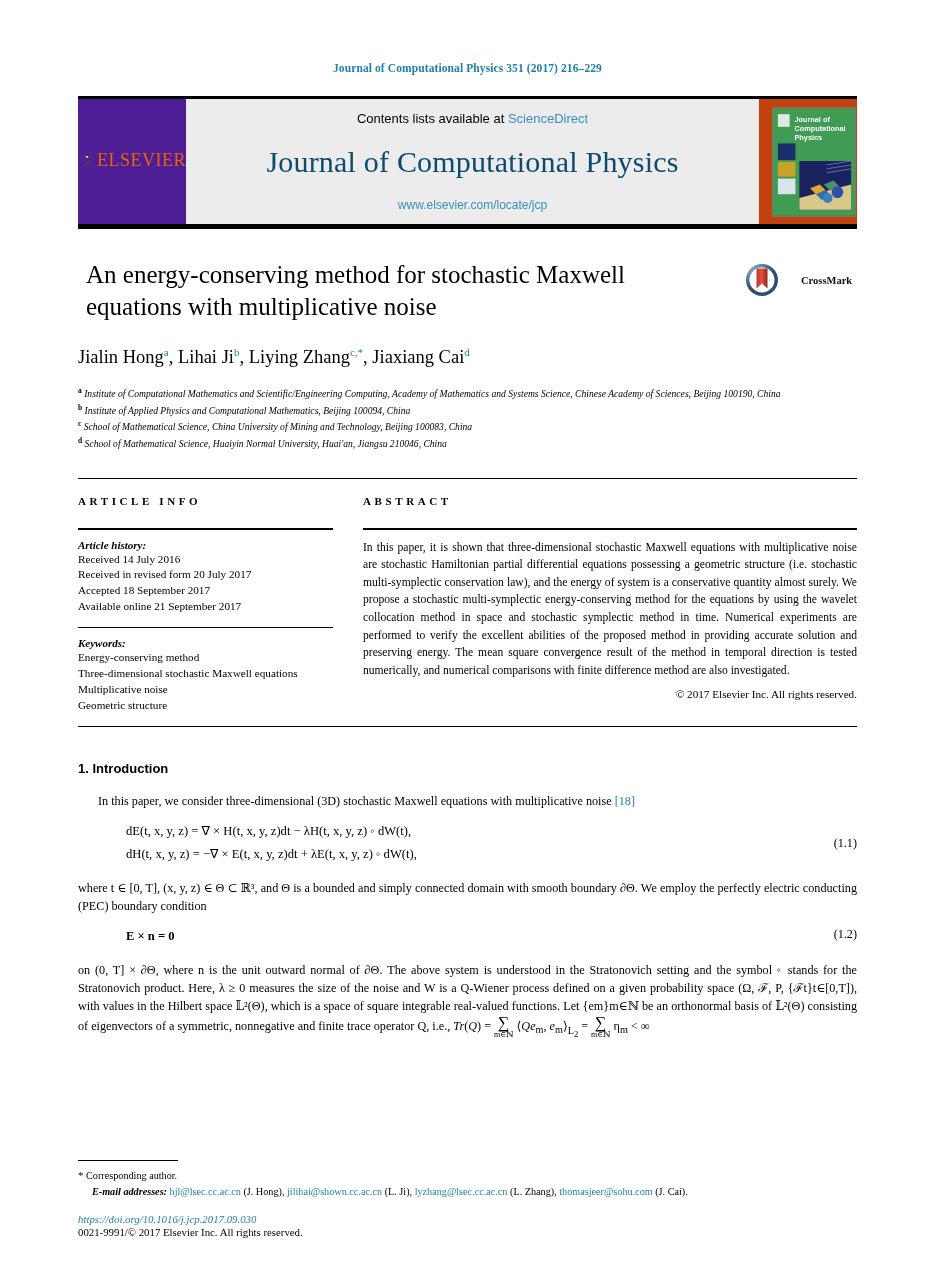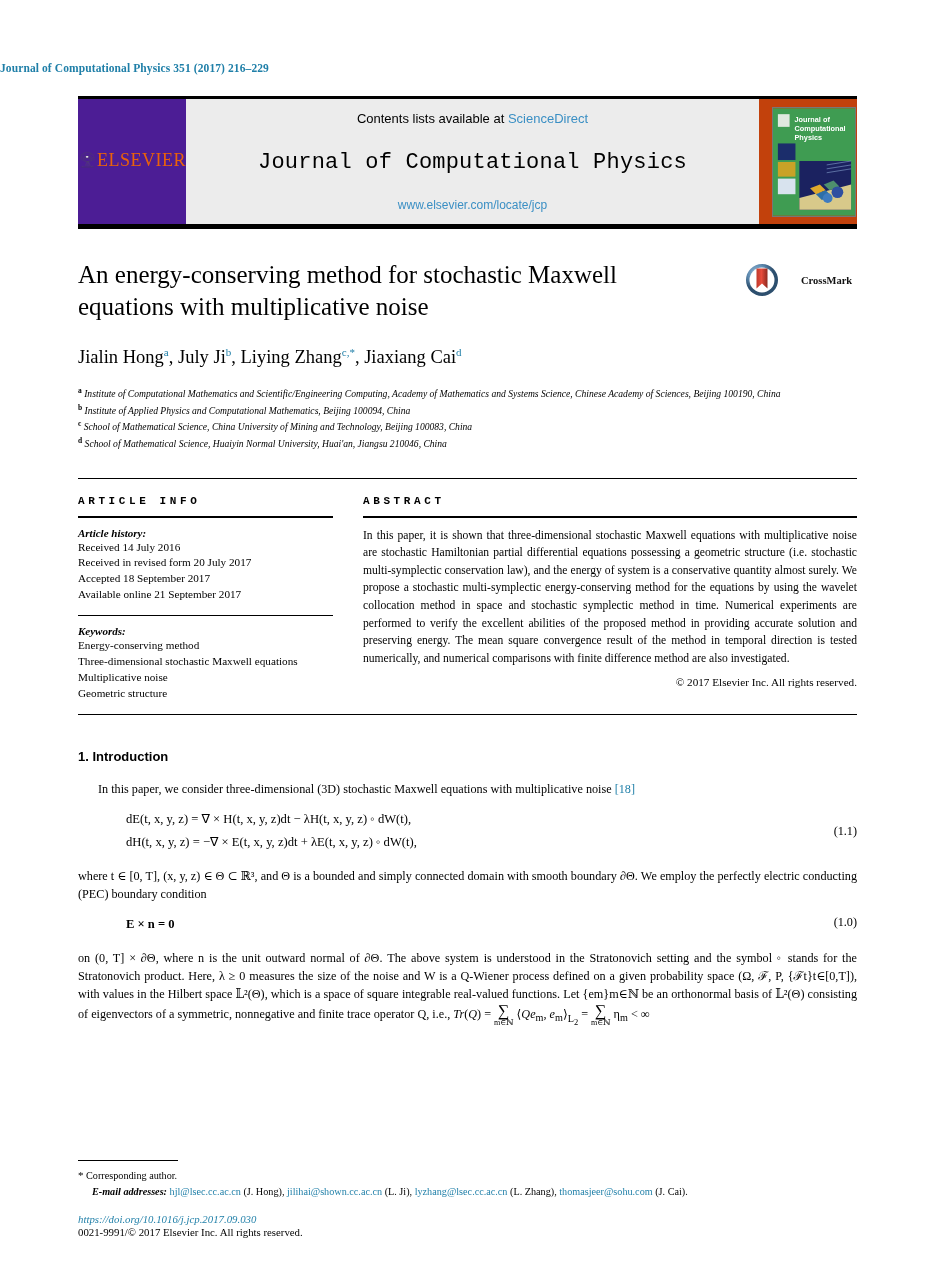--- a/index.html
+++ b/index.html
@@ -10,21 +10,21 @@
     background: #ffffff;
     font-family: "Liberation Serif", "DejaVu Serif", serif;
     color: #000000;
     position: relative;
     overflow: hidden;
   }
   .page { position: relative; width: 935px; height: 1266px; padding: 0; }
 
   
   .running-head {
-    text-align: left;
+    text-align: center;
     font-size: 11.5px;
     font-weight: bold;
     color: #1f7fa8;
     padding-top: 62px;
     letter-spacing: 0.1px;
   }
 
   
   .masthead-wrap { margin: 22px 78px 0 78px; }
   .rule-thick-top { border-top: 3px solid #000; }
@@ -61,24 +61,24 @@
     justify-content: space-between;
     padding: 12px 10px 12px 10px;
   }
   .contents-line {
     font-family: "Liberation Sans", sans-serif;
     font-size: 13px;
     color: #000;
   }
   .contents-line .sd { color: #3a8fc4; }
   .journal-title {
-    font-family: Liberation Mono, monospace;
-    font-size: 22px;
+    font-family: Liberation Serif, serif;
+    font-size: 30px;
     letter-spacing: 0.2px;
-    color: #000000;
+    color: #0c4a6e;
   }
   .journal-url {
     font-family: "Liberation Sans", sans-serif;
     font-size: 12px;
     color: #3a8fc4;
   }
   .cover-cell {
     width: 98px;
     flex: 0 0 98px;
     display: flex;
@@ -94,21 +94,21 @@
   .rule-thick-bot { border-top: 5px solid #000; }
 
   
   .title-block { margin: 30px 78px 0 78px; display: flex; }
   .title-text { flex: 1 1 auto; padding-right: 14px; }
   h1.article-title {
     font-family: "Liberation Serif", serif;
     font-weight: normal;
     font-size: 25px;
     line-height: 1.28;
-    margin: 0 0 22px 0;
+    margin: 0 0 22px 8px;
     color: #000;
     max-width: 600px;
   }
   .authors {
     font-size: 18.5px;
     line-height: 1.3;
     margin-bottom: 14px;
   }
   .authors sup { font-size: 11px; color: #1f7fa8; vertical-align: super; }
   .crossmark-cell { flex: 0 0 112px; padding-top: 4px; }
@@ -128,25 +128,25 @@
     color: #000;
   }
   .affil sup { font-style: normal; font-weight: bold; font-size: 7.5px; vertical-align: super; }
 
   
   .infoabs { margin: 26px 78px 0 78px; }
   .infoabs-inner { display: flex; gap: 30px; }
   .col-info { flex: 0 0 255px; }
   .col-abs { flex: 1 1 auto; }
   .sec-head {
-    font-family: Liberation Mono, monospace;
+    font-family: Liberation Serif, serif;
     font-weight: bold;
     font-size: 11px;
     letter-spacing: 3.6px;
-    margin-bottom: 9px;
+    margin-bottom: 21px;
   }
   .hr-med { border-top: 2px solid #000; margin: 0 0 9px 0; }
   .hr-thin { border-top: 1px solid #000; margin: 12px 0 9px 0; }
   .subhead { font-style: italic; font-weight: bold; font-size: 11px; margin-bottom: 1px; }
   .hist-line, .kw-line { font-size: 11.2px; line-height: 1.42; }
   .abstract-body {
     font-size: 11.6px;
     line-height: 1.52;
     text-align: justify;
   }
@@ -279,21 +279,21 @@
         </svg>
       </div>
     </div>
     <div class="rule-thick-bot"></div>
   </div>
 
   <div class="title-block">
     <div class="title-text">
       <h1 class="article-title">An energy-conserving method for stochastic Maxwell equations with multiplicative noise</h1>
       <div class="authors">
-        <span><span>Jialin Hong</span><sup>a</sup><span>, </span></span><span><span>July Ji</span><sup>b</sup><span>, </span></span><span><span>Liying Zhang</span><sup>c,*</sup><span>, </span></span><span><span>Jiaxiang Cai</span><sup>d</sup></span>
+        <span><span>Jialin Hong</span><sup>a</sup><span>, </span></span><span><span>Lihai Ji</span><sup>b</sup><span>, </span></span><span><span>Liying Zhang</span><sup>c,*</sup><span>, </span></span><span><span>Jiaxiang Cai</span><sup>d</sup></span>
       </div>
     </div>
     <div class="crossmark-cell">
       <div class="crossmark">
         <svg width="34" height="34" viewBox="0 0 34 34">
           <defs>
             <radialGradient id="cmg" cx="35%" cy="30%">
               <stop offset="0%" stop-color="#9fc4e0"></stop>
               <stop offset="60%" stop-color="#5b87ad"></stop>
               <stop offset="100%" stop-color="#2d4f6e"></stop>
@@ -364,21 +364,21 @@
       </div>
       <div class="eqnum">(1.1)</div>
     </div>
 
     <p class="para">where t ∈ [0, T], (x, y, z) ∈ Θ ⊂ ℝ³, and Θ is a bounded and simply connected domain with smooth boundary ∂Θ. We employ the perfectly electric conducting (PEC) boundary condition</p>
 
     <div class="eqblock single">
       <div class="eqrows">
         <div class="eqline bf">E × n = 0</div>
       </div>
-      <div class="eqnum">(1.0)</div>
+      <div class="eqnum">(1.2)</div>
     </div>
 
     <p class="para"><span>on (0, T] × ∂Θ, where n is the unit outward normal of ∂Θ. The above system is understood in the Stratonovich setting and the symbol ◦ stands for the Stratonovich product. Here, λ ≥ 0 measures the size of the noise and W is a Q-Wiener process defined on a given probability space (Ω, ℱ, P, {ℱt}t∈[0,T]), with values in the Hilbert space 𝕃²(Θ), which is a space of square integrable real-valued functions. Let {em}m∈ℕ be an orthonormal basis of 𝕃²(Θ) consisting of eigenvectors of a symmetric, nonnegative and finite trace operator Q, i.e., </span><span class="mathline"><span class="it">Tr</span>(<span class="it">Q</span>) = <span class="frac-sum"><span class="big">∑</span><span class="sub">m∈ℕ</span></span> ⟨<span class="it">Qe</span><sub>m</sub>, <span class="it">e</span><sub>m</sub>⟩<sub>L<sub>2</sub></sub> = <span class="frac-sum"><span class="big">∑</span><span class="sub">m∈ℕ</span></span> η<sub>m</sub> &lt; ∞</span></p>
   </div>
 
   <div class="footer">
     <div class="footer-rule"></div>
     <div class="foot-line">
       <span class="star">*</span>
       <span>Corresponding author.</span>

